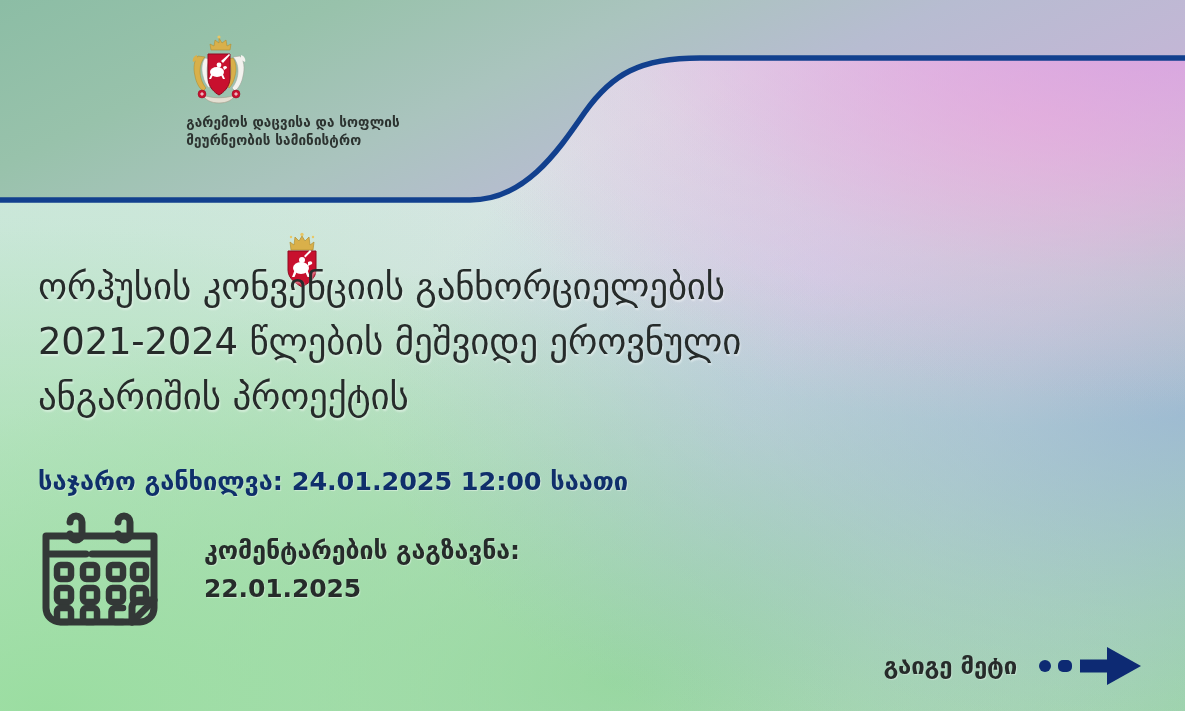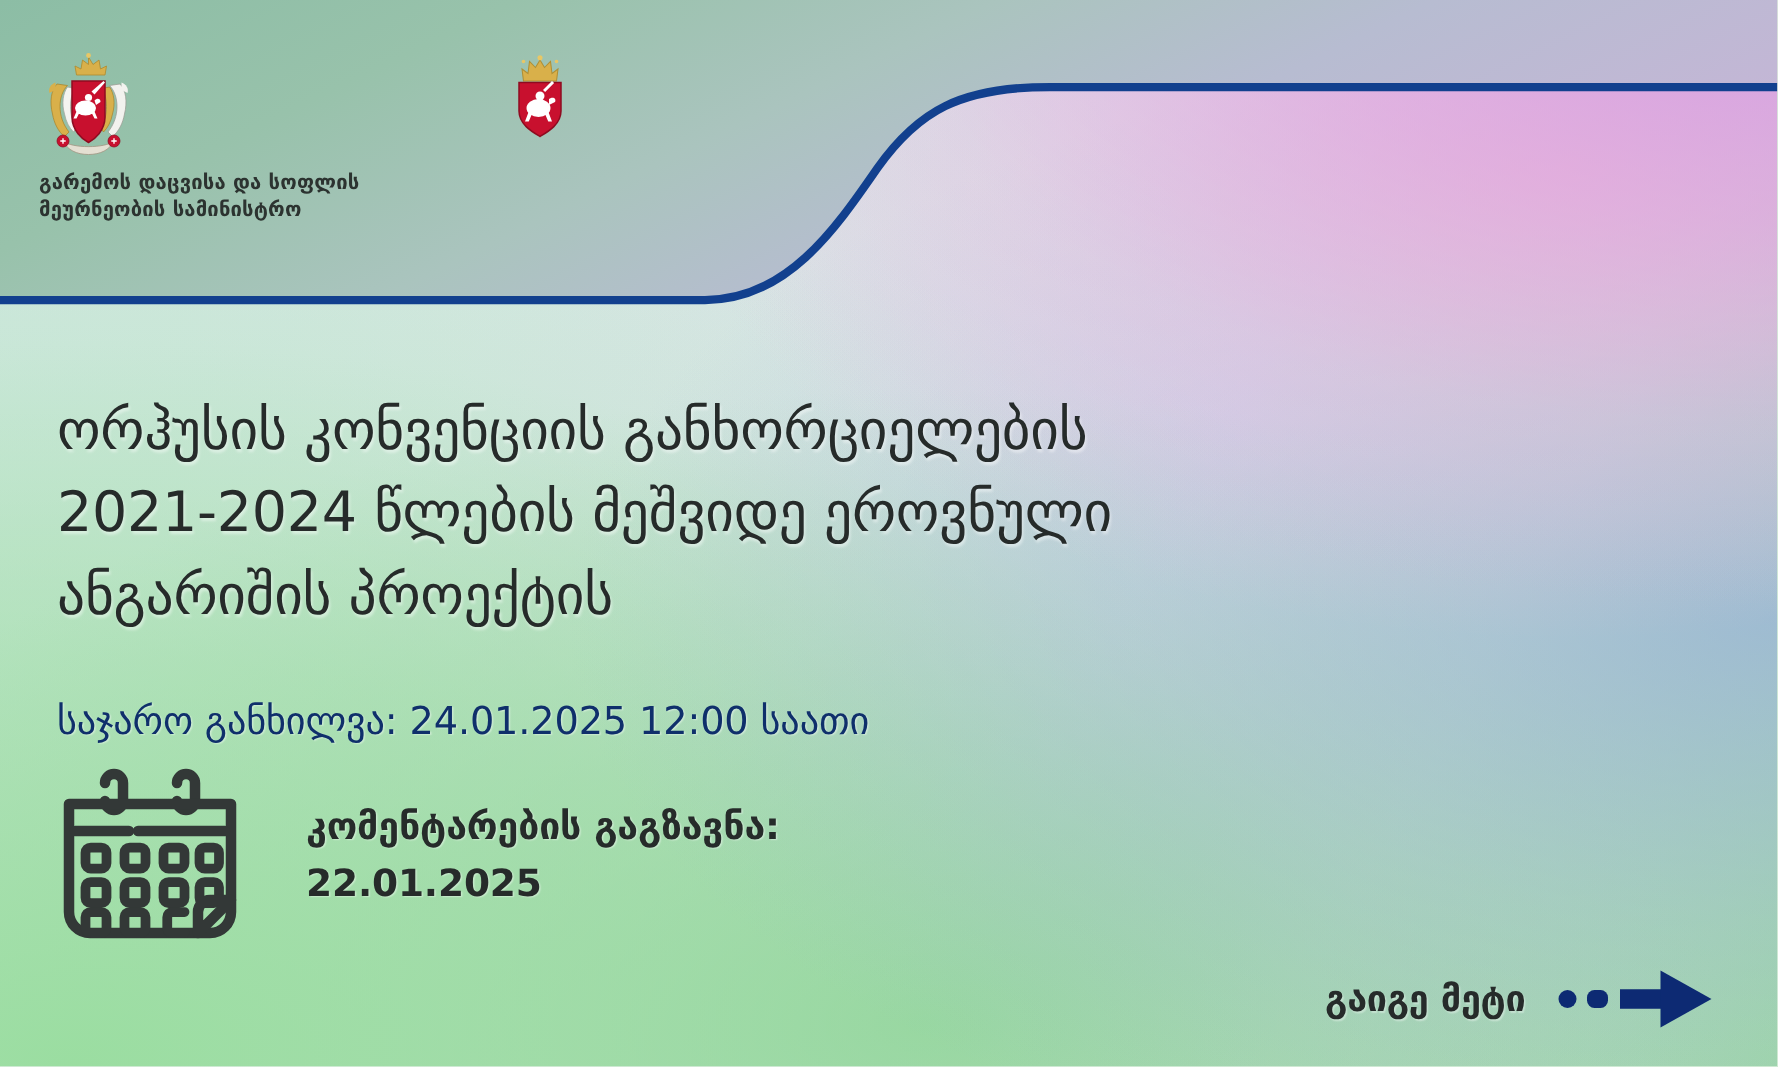--- a/index.html
+++ b/index.html
@@ -50,22 +50,23 @@
     pointer-events: none;
   }
 
   
   .logos {
     position: absolute;
     left: 0; top: 0;
     width: 560px;
     padding: 34px 0 0 26px;
     display: flex;
-    align-items: flex-start;
+    align-items: center;
     gap: 80px;
+    flex-direction: column;
   }
   .logo-block { display: flex; flex-direction: column; align-items: flex-start; }
 
   .crest-gov { width: 66px; height: 72px; }
   .crest-center { width: 44px; height: 62px; margin-left: 18px; }
 
   .logo-caption {
     margin-top: 8px;
     font-family: "DejaVu Sans", "Liberation Sans", sans-serif;
     font-size: 13.5px;
@@ -93,21 +94,21 @@
     letter-spacing: -0.2px;
     text-shadow: 1px 2px 2px rgba(255,255,255,0.45);
     white-space: pre-line;
     margin-top: 24px;
   }
 
   .subhead {
     margin-top: 42px;
     font-family: "DejaVu Sans", "Liberation Sans", sans-serif;
     font-size: 25.5px;
-    font-weight: 400;
+    font-weight: 700;
     color: #0f2f6b;
     letter-spacing: -0.1px;
     text-shadow: 1px 1px 1px rgba(255,255,255,0.4);
   }
 
   
   .deadline-row {
     position: absolute;
     left: 28px;
     top: 500px;

